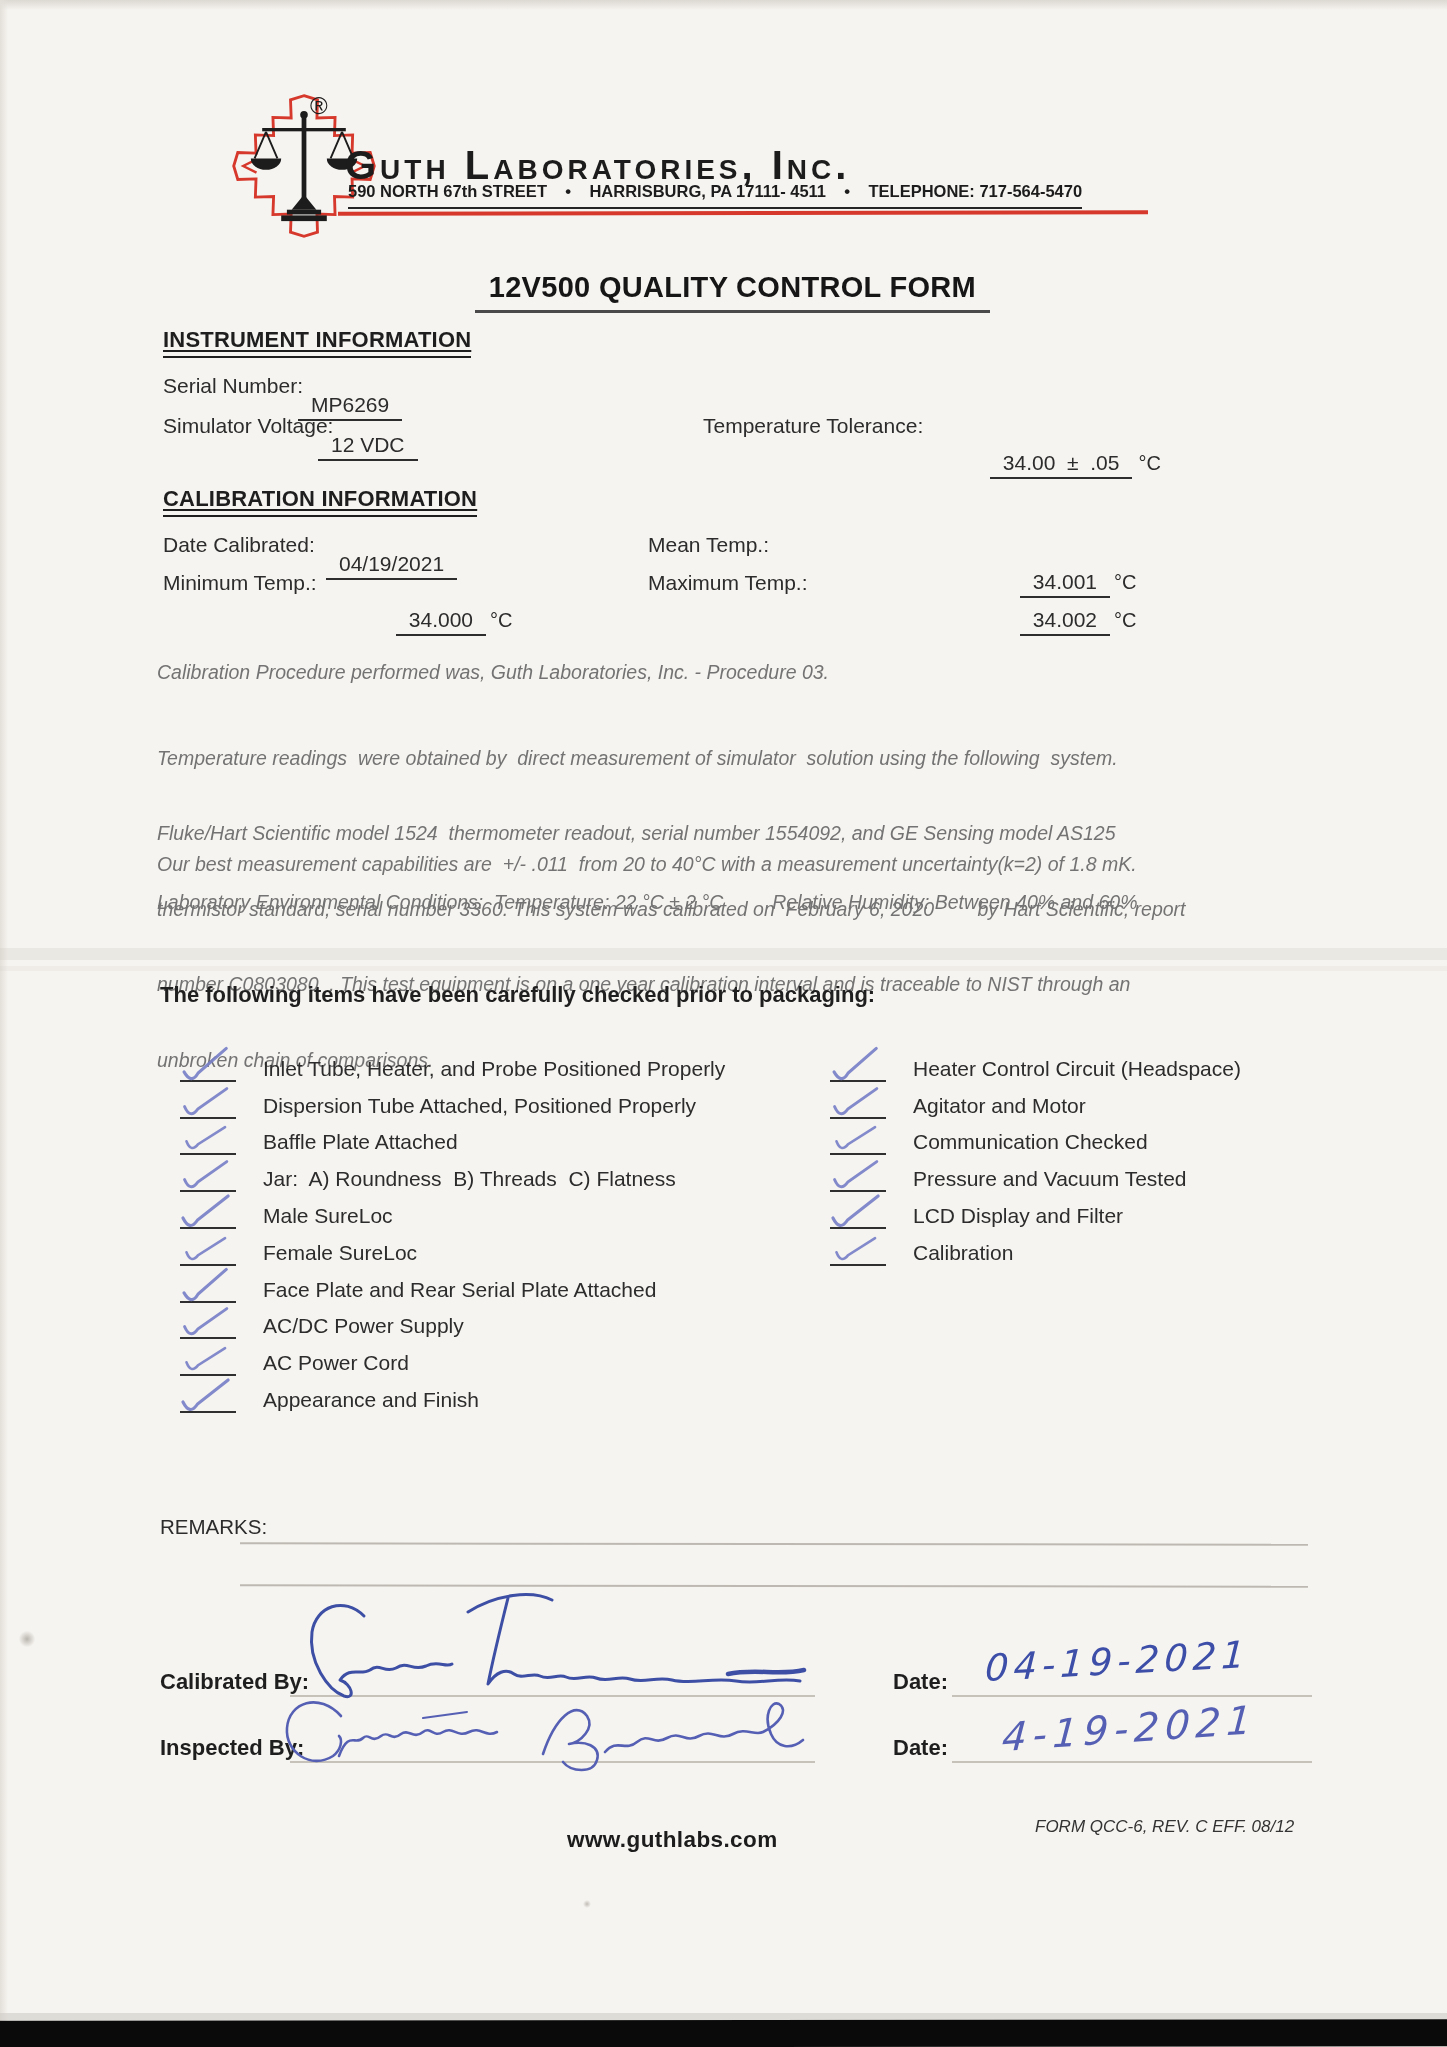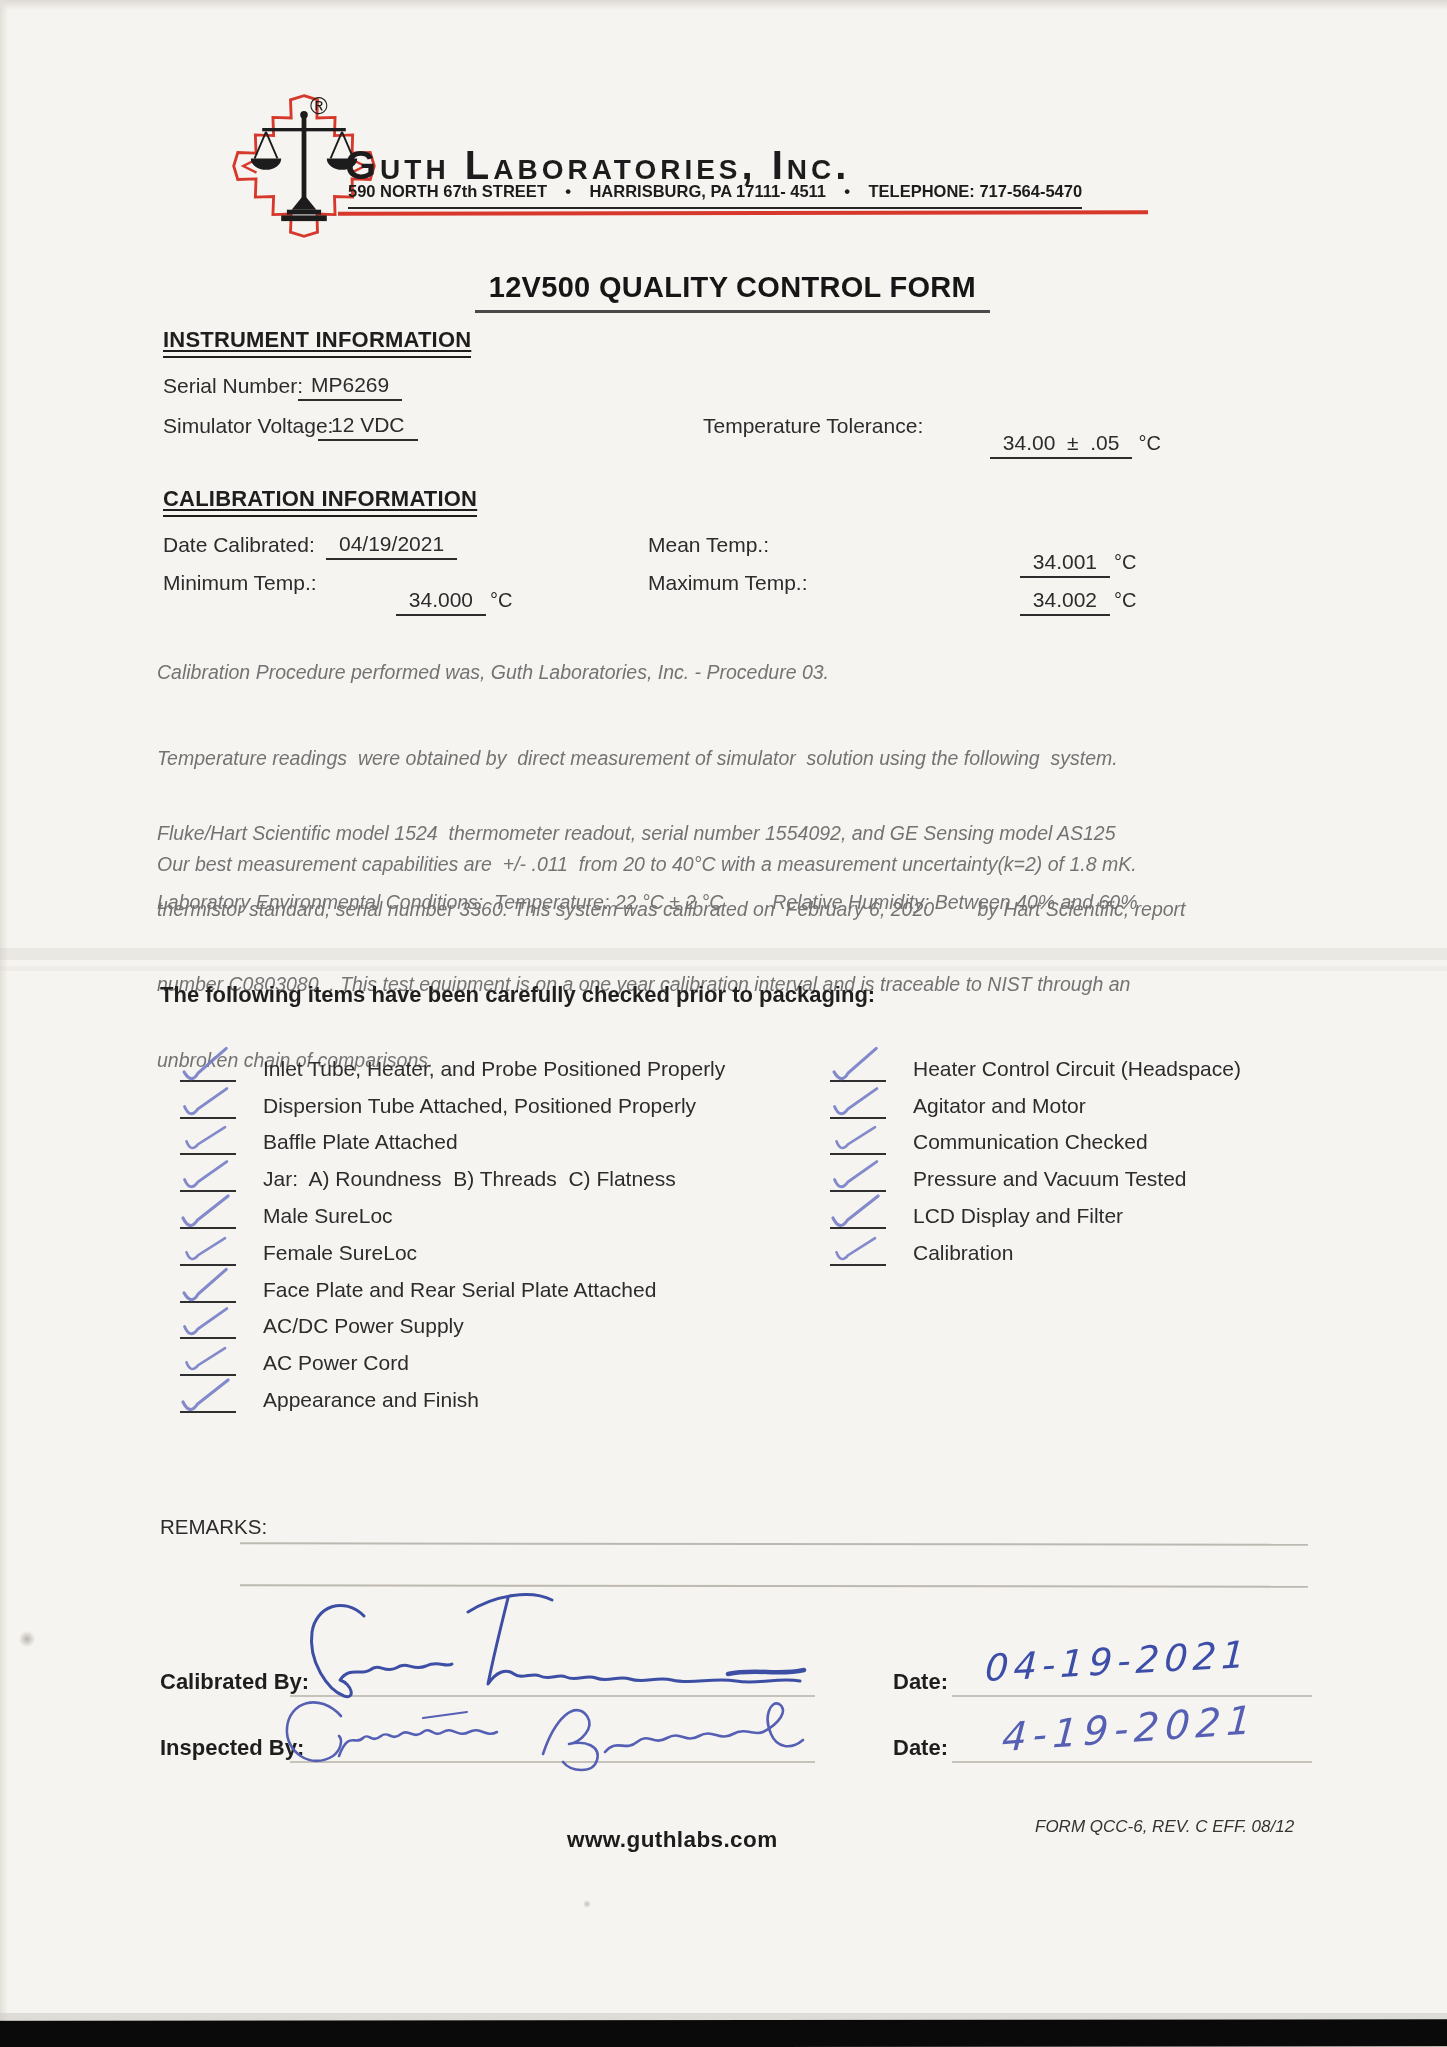--- a/index.html
+++ b/index.html
@@ -1,20 +1,20 @@
 <!DOCTYPE html>
 <html><head>
 <meta charset="utf-8">
 <style>
   html,body{margin:0;padding:0;background:#9a9894;}
   .page{position:relative;width:1447px;height:2047px;margin:0 auto;background:#f6f4f0;
         font-family:"Liberation Sans",sans-serif;color:#2c2c2c;overflow:hidden;}
   .abs{position:absolute;white-space:pre;}
   .lbl{font-size:21px;color:#2c2c2c;}
-  .uval{border-bottom:2px solid #2d2d2d;padding:0 13px 2px 13px;display:inline-block;}
+  .uval{border-bottom:2px solid #2d2d2d;padding:0 13px 2px 13px;display:inline-block;margin-top:20px;}
   .unit{font-size:20px;color:#2c2c2c;}
   .h2{font-size:22px;font-weight:bold;color:#1e1e1e;letter-spacing:.2px;
       text-decoration:underline;text-decoration-thickness:2px;text-underline-offset:3px;
       border-bottom:2px solid #1e1e1e;padding-bottom:2.5px;}
   .title-wrap{left:0;top:253px;width:1447px;text-align:center;}
   .title-span{display:inline-block;font-size:29px;font-weight:bold;color:#161616;letter-spacing:.3px;
       border-bottom:3px solid #4a4a4a;padding:0 14px 6px 14px;}
   .company{font-variant:small-caps;font-weight:bold;font-size:40px;letter-spacing:4px;color:#1c1c1c;}
   .addr{font-weight:bold;font-size:16.5px;color:#1c1c1c;border-bottom:2px solid #252525;padding-bottom:6px;}
   .redline{background:#d6382c;height:3.5px;}

